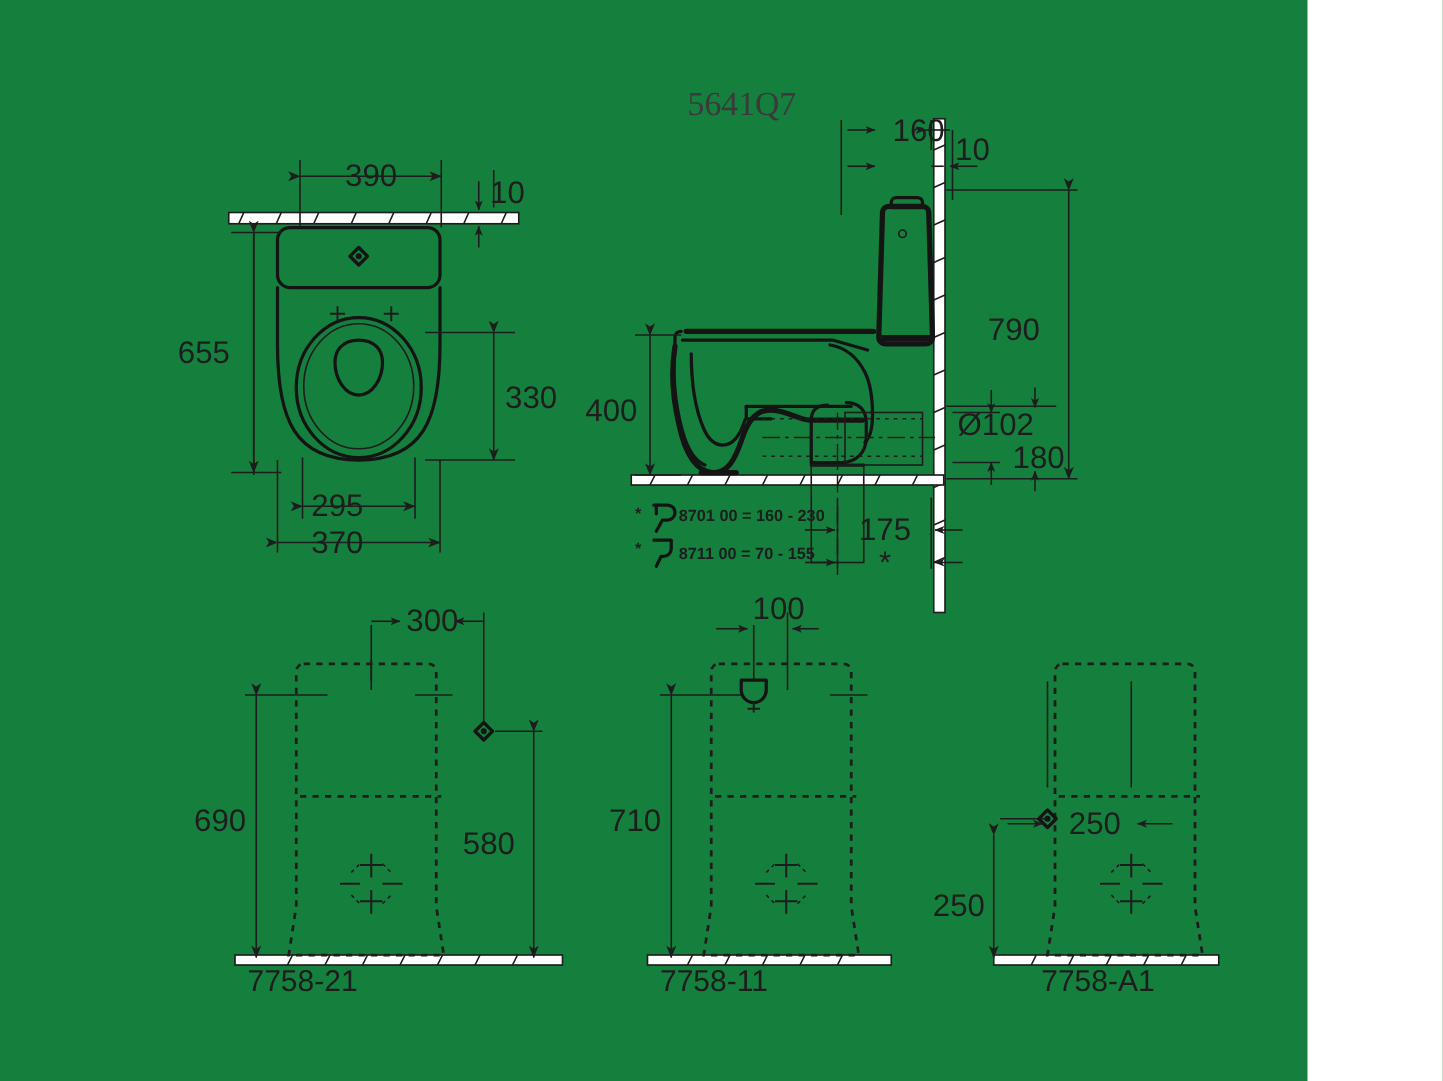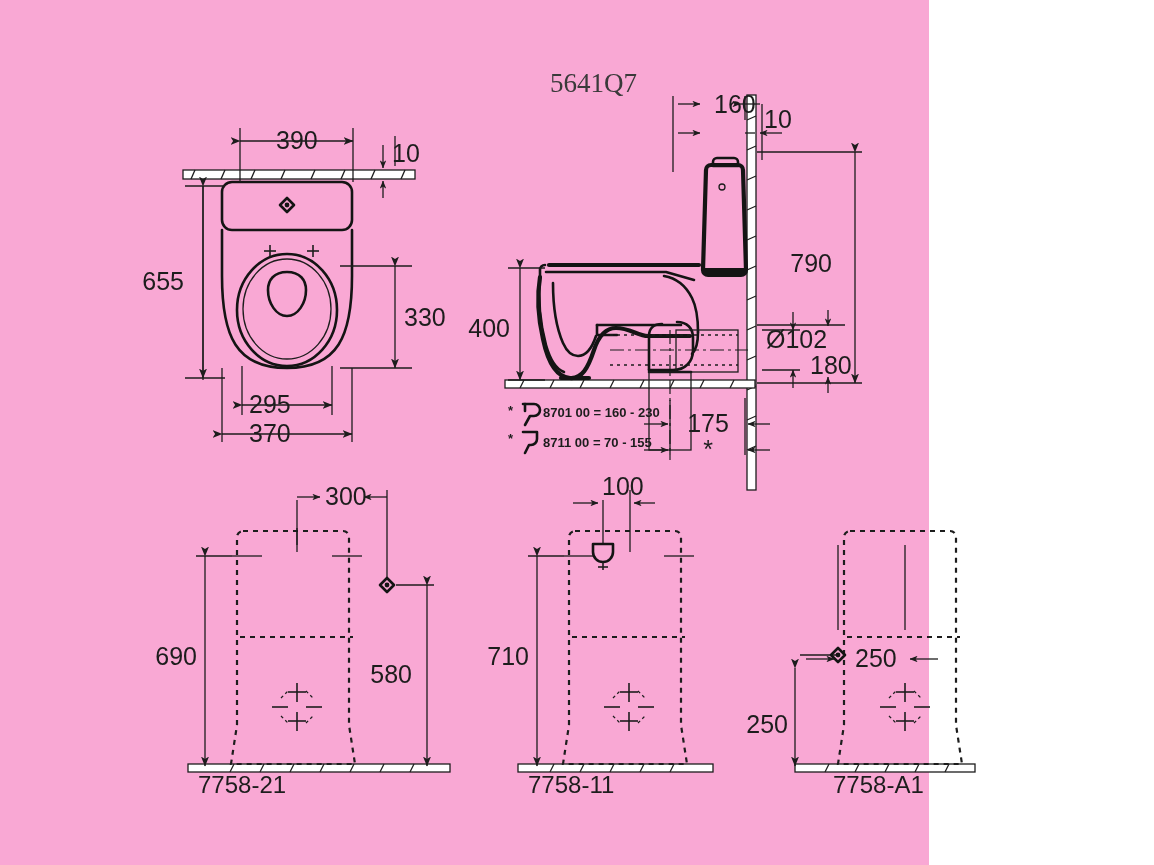--- a/index.html
+++ b/index.html
@@ -10,23 +10,23 @@
   }
   body {
     width: 1154px;
     height: 865px;
     font-family: "Liberation Sans", sans-serif;
     color: #1a1a1a;
     overflow: hidden;
   }
   #sheet {
     position: relative;
-    width: 929px;
+    width: 1046px;
     height: 865px;
-    background: #f9a8d4;
+    background: #15803d;
   }
   #sheet svg {
     position: absolute;
     left: 0;
     top: 0;
     width: 1154px;
     height: 865px;
   }
   .dim-text {
     font-family: "Liberation Sans", sans-serif;

